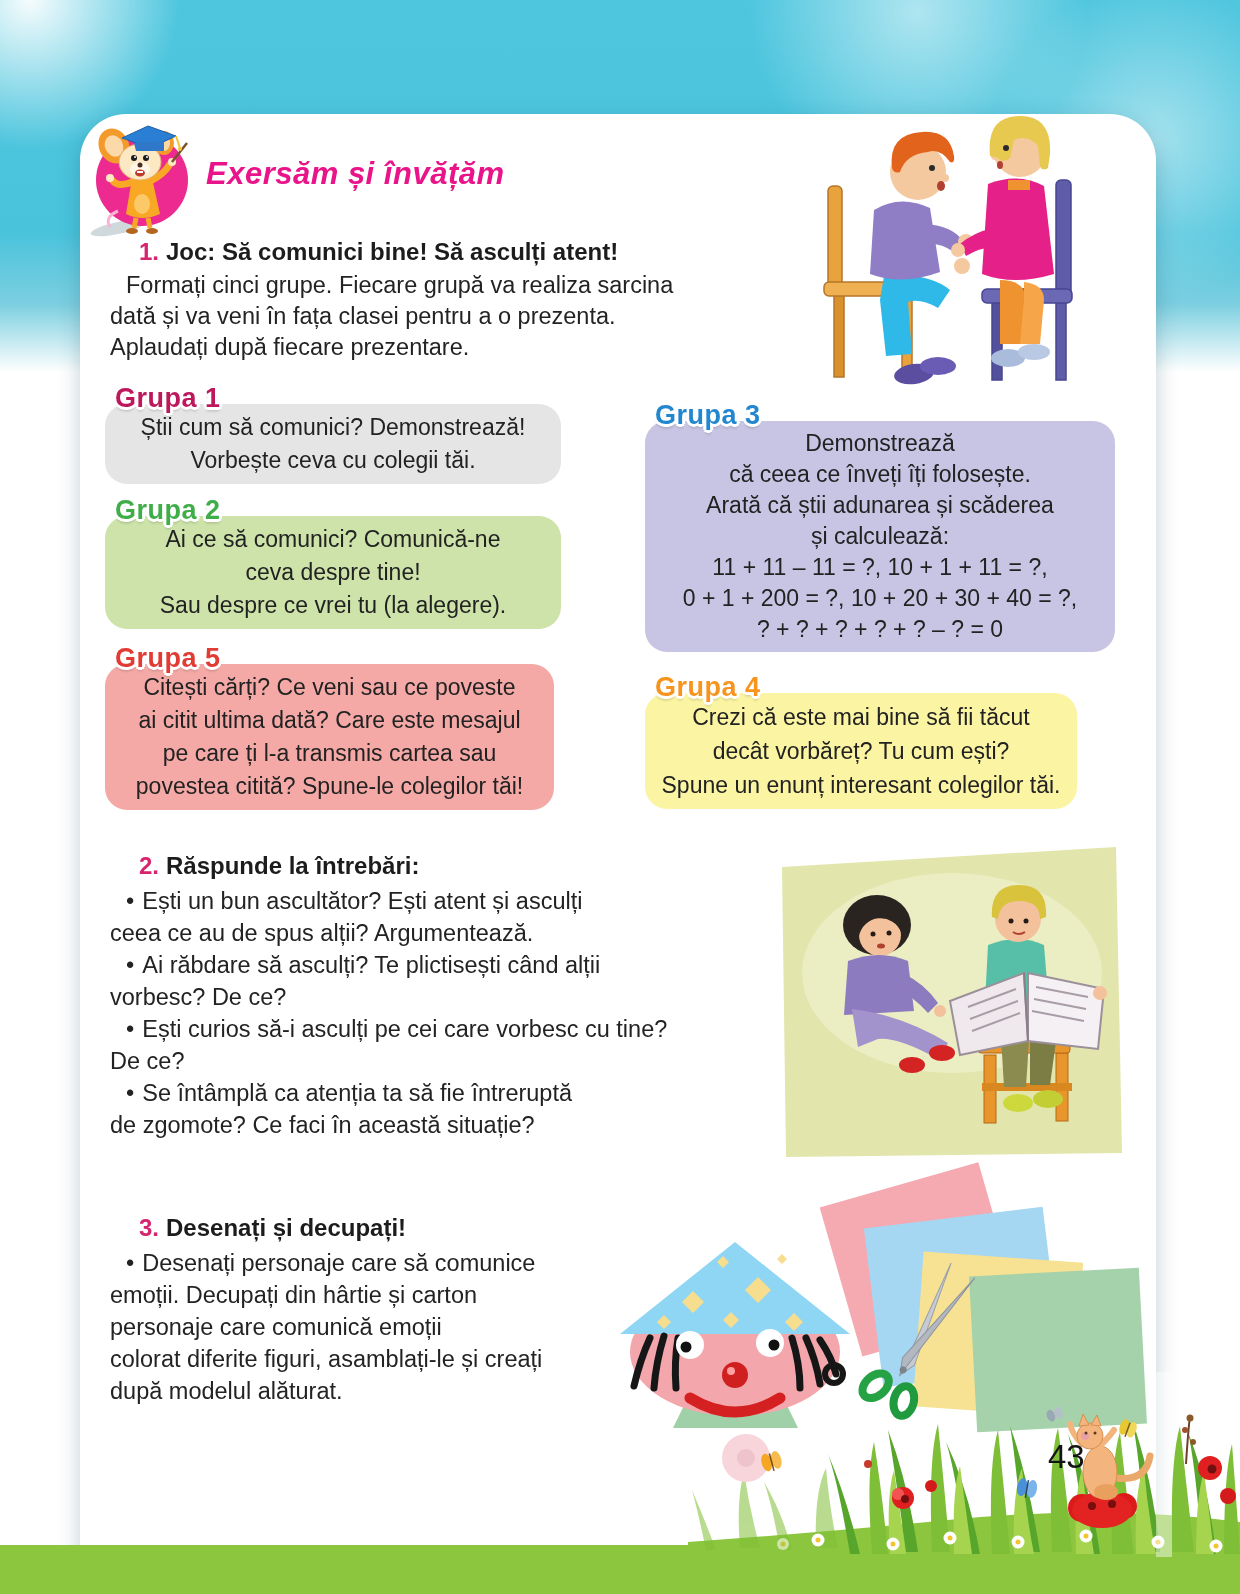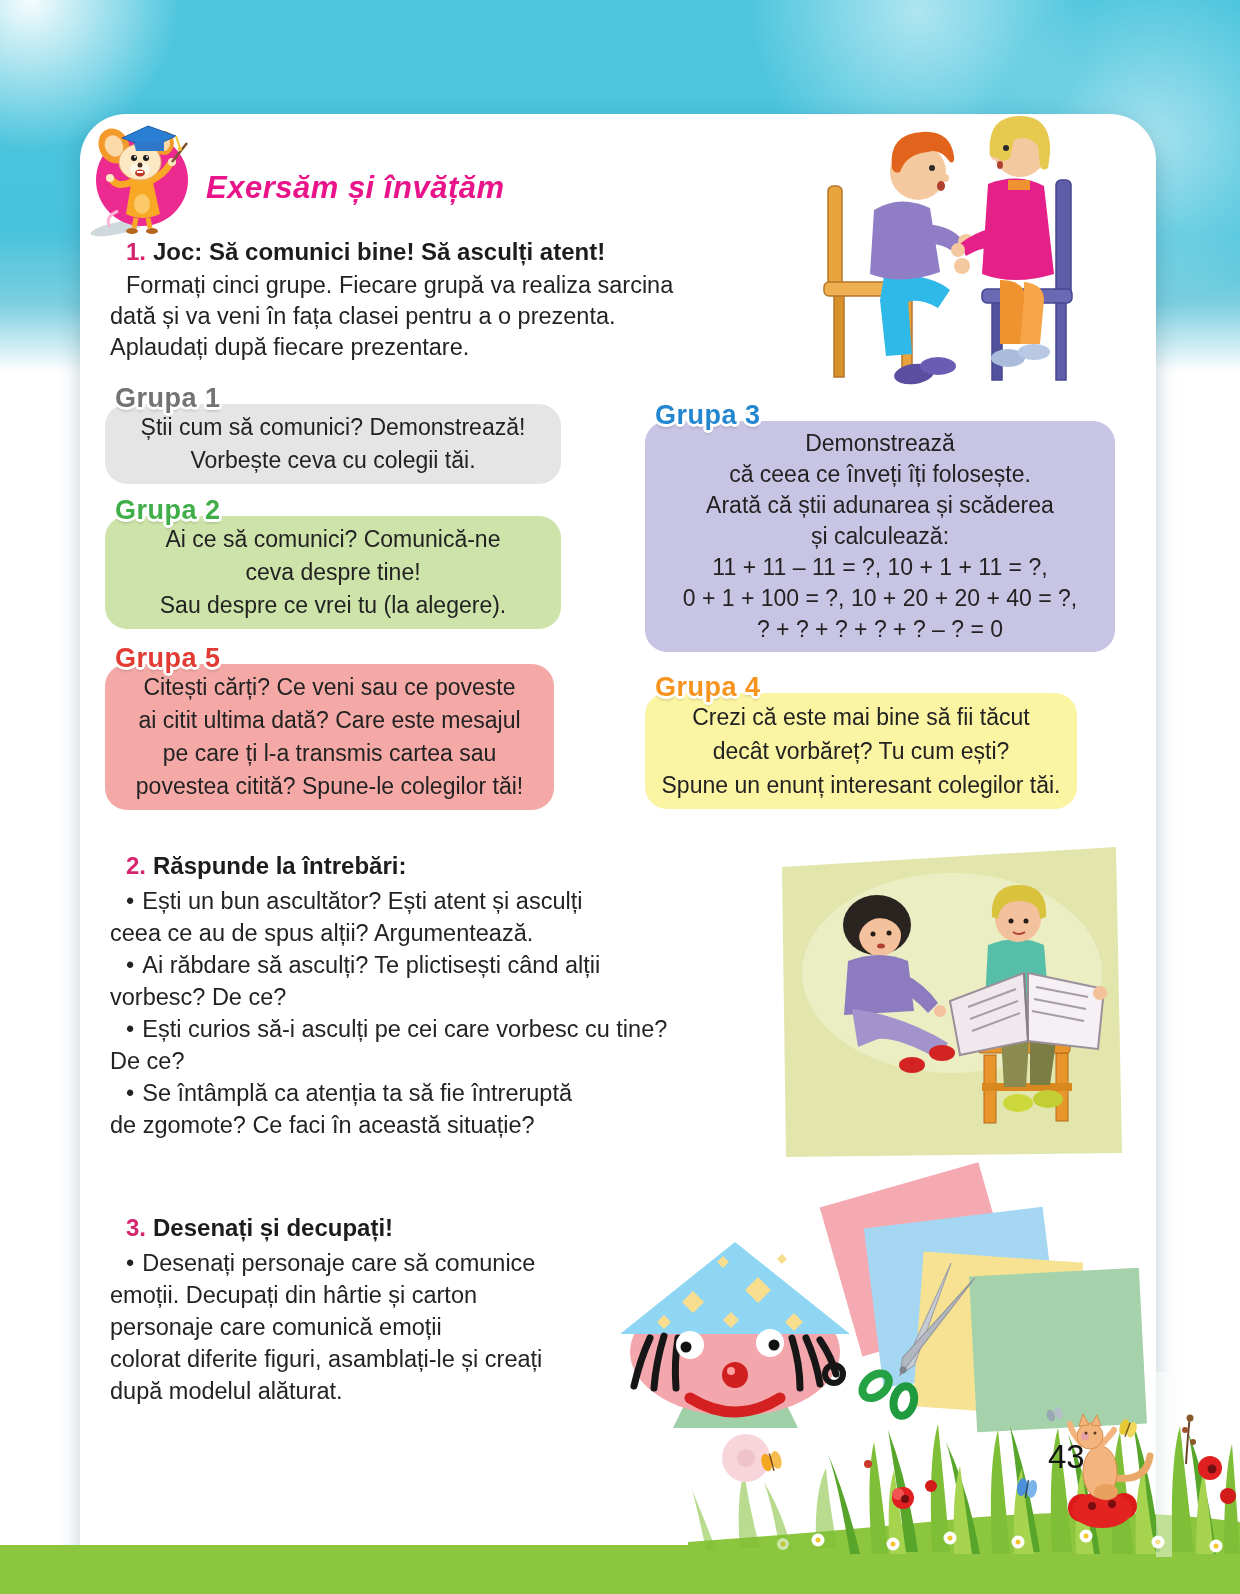--- a/index.html
+++ b/index.html
@@ -6,39 +6,39 @@
   .stage{position:relative;width:1240px;height:1594px;overflow:hidden;background:#fff;
          font-family:"Liberation Sans",sans-serif;color:#232323;}
   .sky{position:absolute;left:0;top:0;width:100%;height:400px;
     background:
       radial-gradient(circle at 30px 0px, rgba(255,255,255,.95), rgba(255,255,255,0) 150px),
       radial-gradient(circle at 74% 12px, rgba(255,255,255,.55), rgba(255,255,255,0) 170px),
       radial-gradient(circle at 93% 140px, rgba(255,255,255,.5), rgba(255,255,255,0) 160px),
       linear-gradient(180deg,#4ec6de 0%,#49c3dc 58%,#7ccfe0 76%,#ffffff 93%);}
   .card{position:absolute;left:80px;top:114px;width:1076px;height:1480px;background:#fff;
         border-radius:46px 46px 0 0;box-shadow:0 8px 22px rgba(30,80,100,.28);}
-  .title{position:absolute;left:206px;top:170px;font-size:31px;font-weight:bold;font-style:italic;
+  .title{position:absolute;left:206px;top:156px;font-size:31px;font-weight:bold;font-style:italic;
          color:#e9148a;letter-spacing:.5px;z-index:2;}
   .sec{position:absolute;font-size:23.5px;line-height:31px;z-index:2;}
   .s1{left:110px;top:236px;width:690px;}
   .s2{left:110px;top:850px;width:690px;line-height:32px;}
   .s3{left:110px;top:1212px;width:560px;line-height:32px;}
-  .heading{font-weight:bold;font-size:24px;margin:0 0 3px 16px;color:#1c1c1c;}
+  .heading{font-weight:bold;font-size:24px;margin:0 0 3px 29px;color:#1c1c1c;}
   .num{color:#d6246e;margin-right:7px;}
   .indent{text-indent:16px;}
   .bline{text-indent:16px;}
   .bullet{margin-right:8px;}
   .group{position:absolute;z-index:2;}
   .glabel{position:relative;z-index:2;margin-left:10px;display:inline-block;
     font-size:27px;font-weight:bold;line-height:30px;letter-spacing:.5px;
     text-shadow:-2px -2px 0 #fff,2px -2px 0 #fff,-2px 2px 0 #fff,2px 2px 0 #fff,
       0 -3px 0 #fff,0 3px 0 #fff,-3px 0 0 #fff,3px 0 0 #fff,0 4px 3px rgba(0,0,0,.2);}
   .gbox{position:relative;margin-top:-9px;border-radius:22px;padding:7px 8px;text-align:center;
         font-size:23px;line-height:33px;color:#222;}
-  .g1{left:105px;top:383px;width:456px}.g1 .glabel{color:#737373}.g1 .gbox{background:#e5e5e5}
+  .g1{left:105px;top:383px;width:456px}.g1 .glabel{color:#be185d}.g1 .gbox{background:#e5e5e5}
   .g2{left:105px;top:495px;width:456px}.g2 .glabel{color:#3fae49}.g2 .gbox{background:#cde3a9}
   .g5{left:105px;top:643px;width:449px}.g5 .glabel{color:#e23b33}.g5 .gbox{background:#f4a9a6}
   .g3{left:645px;top:400px;width:470px}.g3 .glabel{color:#2387d0}.g3 .gbox{background:#c8c5e4;line-height:31px}
   .g4{left:645px;top:672px;width:432px}.g4 .glabel{color:#f7941e}.g4 .gbox{background:#fbf4a3;line-height:34px}
   .mascot{position:absolute;left:88px;top:116px;z-index:3;}
   .illu1{position:absolute;left:768px;top:90px;z-index:2;}
   .illu2{position:absolute;left:772px;top:833px;z-index:2;}
   .illu3{position:absolute;left:598px;top:1162px;z-index:2;}
   .greenbar{position:absolute;left:0;top:1545px;width:1240px;height:49px;background:#8cc63e;z-index:3;}
   .grass{position:absolute;left:688px;top:1372px;z-index:4;}
@@ -159,21 +159,21 @@
     </div>
   </div>
   <div class="group g3">
     <div class="glabel">Grupa 3</div>
     <div class="gbox">
       <div>Demonstrează</div>
       <div>că ceea ce înveți îți folosește.</div>
       <div>Arată că știi adunarea și scăderea</div>
       <div>și calculează:</div>
       <div>11 + 11 – 11 = ?, 10 + 1 + 11 = ?,</div>
-      <div>0 + 1 + 100 = ?, 10 + 20 + 20 + 40 = ?,</div>
+      <div>0 + 1 + 200 = ?, 10 + 20 + 30 + 40 = ?,</div>
       <div>? + ? + ? + ? + ? – ? = 0</div>
     </div>
   </div>
   <div class="group g4">
     <div class="glabel">Grupa 4</div>
     <div class="gbox">
       <div>Crezi că este mai bine să fii tăcut</div>
       <div>decât vorbăreț? Tu cum ești?</div>
       <div>Spune un enunț interesant colegilor tăi.</div>
     </div>

